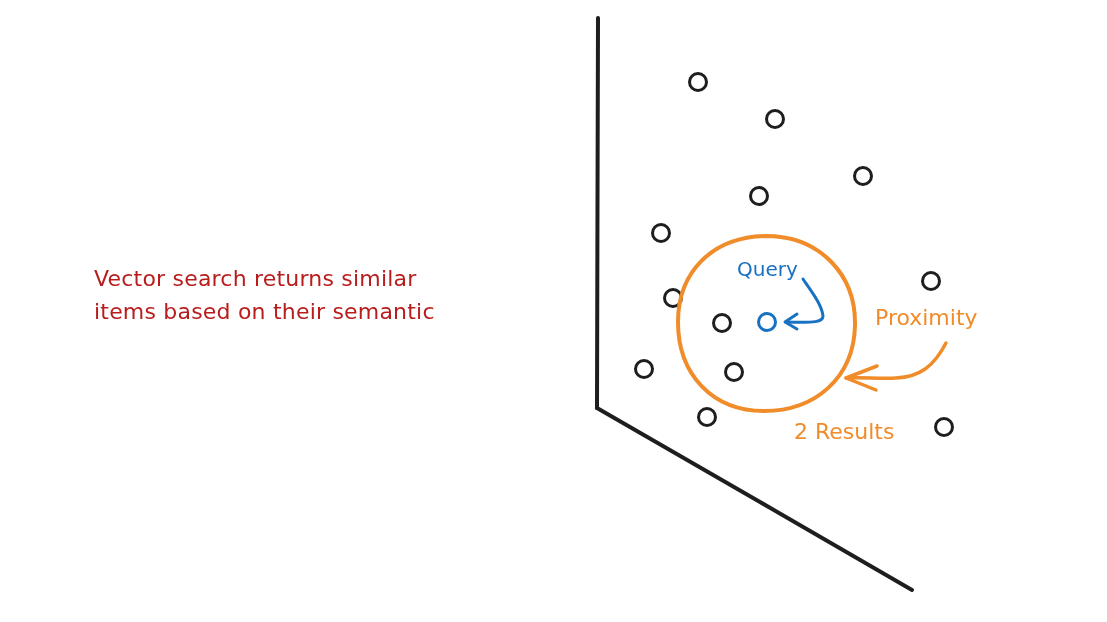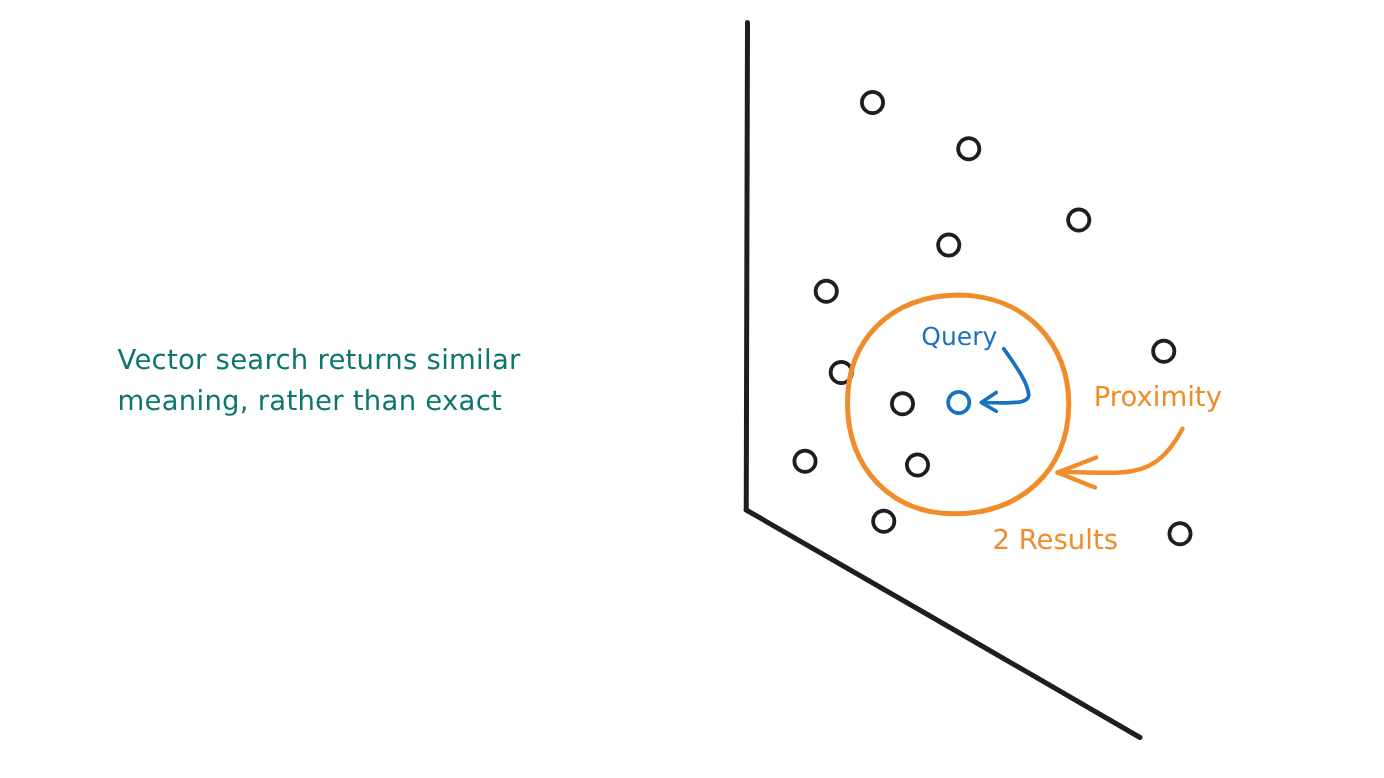--- a/index.html
+++ b/index.html
@@ -1,31 +1,31 @@
 <!DOCTYPE html>
 <html><head>
 <meta charset="utf-8">
 <style>
   html, body { margin: 0; padding: 0; background: #ffffff; }
   body { width: 1107px; height: 622px; position: relative; overflow: hidden; font-family: "DejaVu Sans", sans-serif; }
   .caption {
-    position: absolute; left: 94px; top: 272px; width: 420px;
+    position: absolute; left: 94px; top: 262px; width: 420px;
     font-family: "DejaVu Sans", sans-serif; font-size: 22px; line-height: 33px;
-    color: #0f766e; letter-spacing: 0.2px;
+    color: #b91c1c; letter-spacing: 0.2px;
   }
   .caption span { display: block; white-space: nowrap; }
   svg { position: absolute; left: 0; top: 0; }
   .lbl { font-family: "DejaVu Sans", sans-serif; }
 </style>
 </head>
 <body>
 
 <div class="caption">
   <span>Vector search returns similar</span>
-  <span>meaning, rather than exact</span>
+  <span>items based on their semantic</span>
 </div>
 
 <svg width="1107" height="622" viewBox="0 0 1107 622">
 
   <g stroke="#1e1e1e" stroke-width="4" stroke-linecap="round" fill="none">
     <path d="M598 18 L597.5 200 L597 408"></path>
     <path d="M597 408 L760 502 L912 590"></path>
   </g>
 
   <g stroke="#1e1e1e" stroke-width="3" fill="none">

